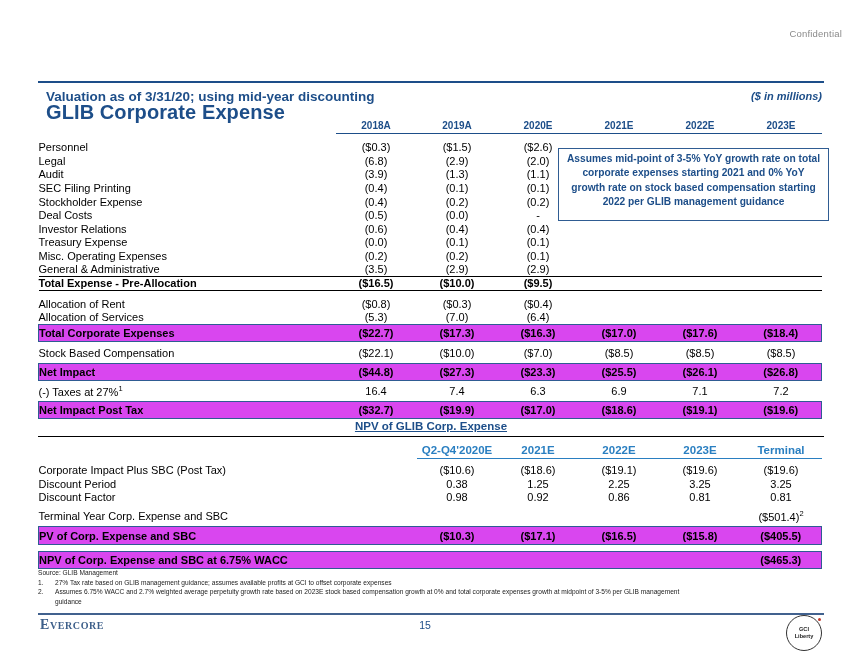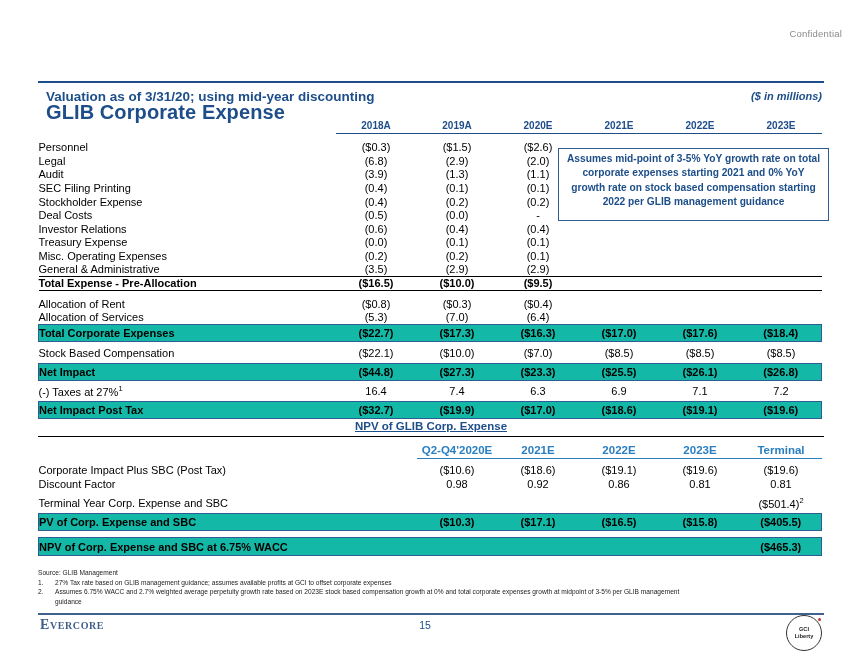--- a/index.html
+++ b/index.html
@@ -58,21 +58,21 @@
     text-align:center;height:19px;vertical-align:bottom;padding-bottom:2px;
   }
   .hdr td.u{border-bottom:1.6px solid #1d4e89;}
 
   .bold td{font-weight:bold;}
   .topline td{border-top:1.1px solid #000;}
   .botline td{border-bottom:1.1px solid #000;}
 
   
   .boxrow td{
-    background:#14b8a6;
+    background:#d946ef;
     border-top:1.2px solid #2f5c92;
     border-bottom:1.2px solid #2f5c92;
     font-weight:bold;
     height:16.5px;
   }
   .boxrow td:first-child{border-left:1.2px solid #2f5c92;}
   .boxrow td:last-child{border-right:1.2px solid #2f5c92;}
 
   .spacer{height:7px;}
   .spacer td{border:0;background:transparent;}
@@ -396,20 +396,28 @@
           <td colspan="7"></td>
         </tr>
 
       <tr class="r">
         <td class="lab" colspan="2">Corporate Impact Plus SBC (Post Tax)</td>
         <td class="val">($10.6)</td>
         <td class="val">($18.6)</td>
         <td class="val">($19.1)</td>
         <td class="val">($19.6)</td>
         <td class="val">($19.6)</td>
+      </tr>
+      <tr class="r">
+        <td class="lab" colspan="2">Discount Period</td>
+        <td class="val">0.38</td>
+        <td class="val">1.25</td>
+        <td class="val">2.25</td>
+        <td class="val">3.25</td>
+        <td class="val">3.25</td>
       </tr>
       <tr class="r">
         <td class="lab" colspan="2">Discount Factor</td>
         <td class="val">0.98</td>
         <td class="val">0.92</td>
         <td class="val">0.86</td>
         <td class="val">0.81</td>
         <td class="val">0.81</td>
       </tr>
       <tr class="r spacer" style="height:5px">

